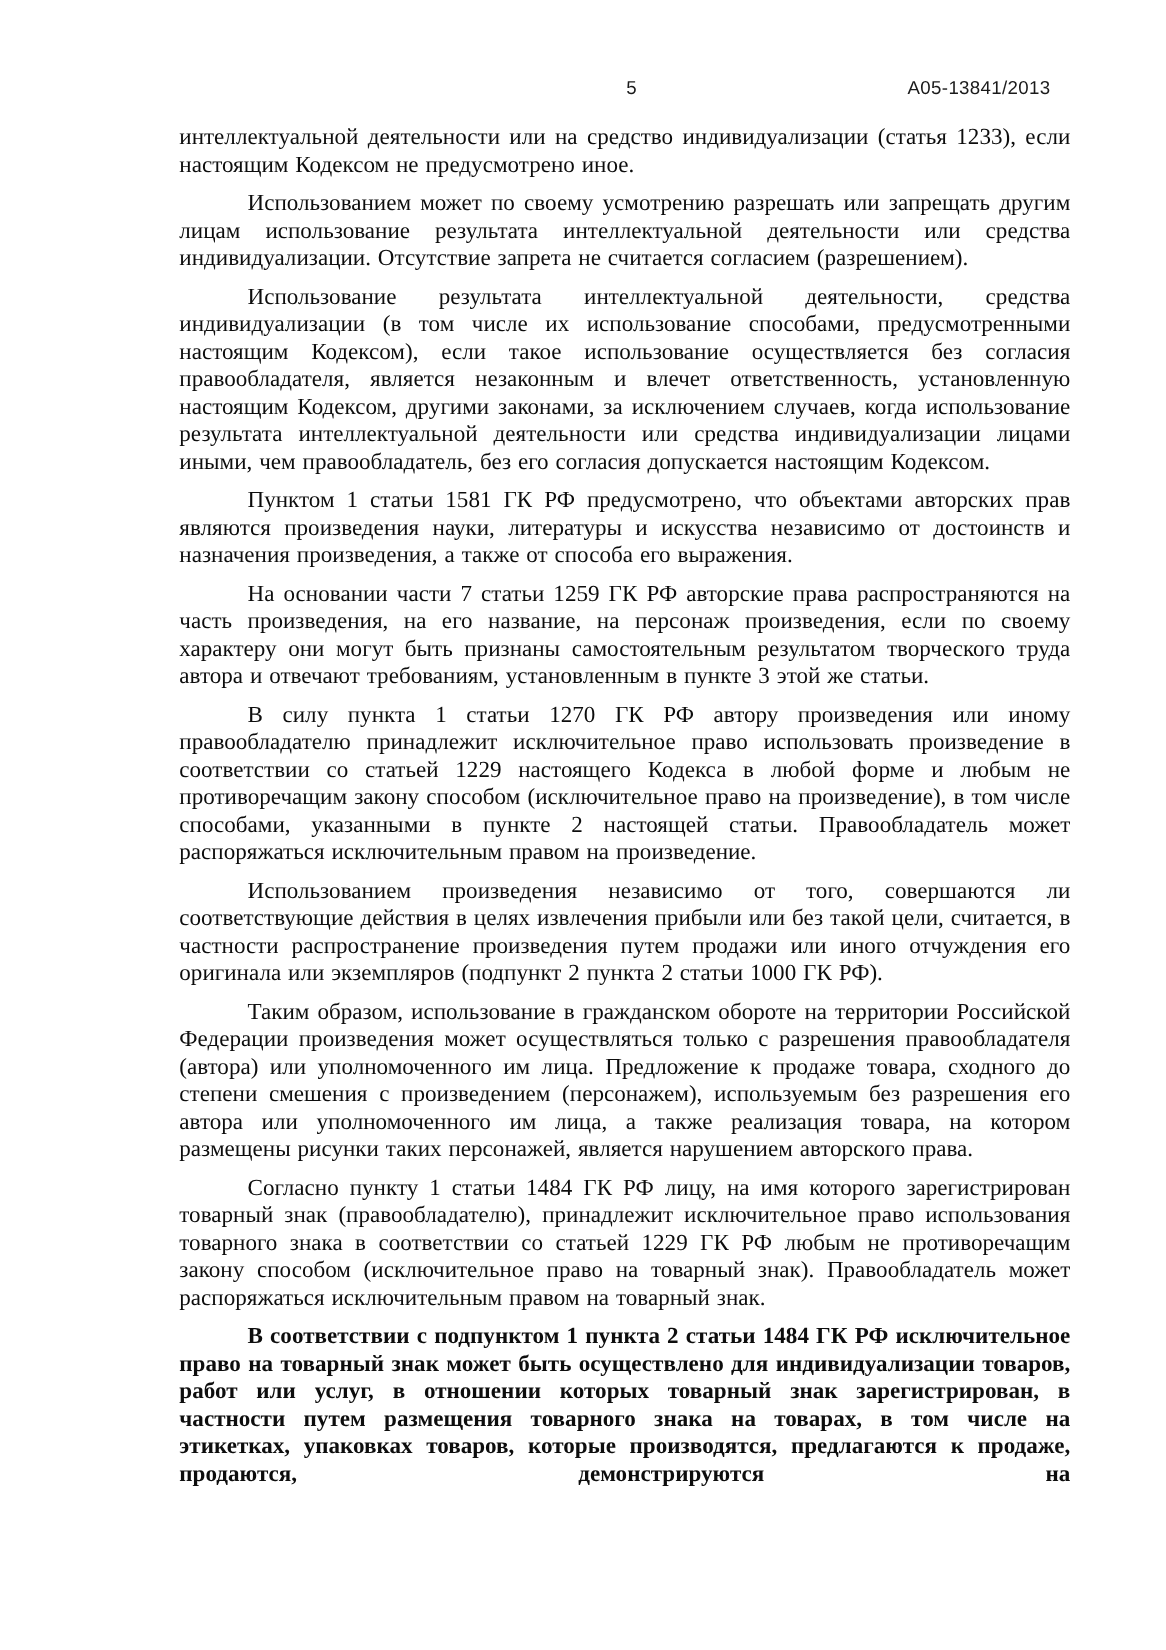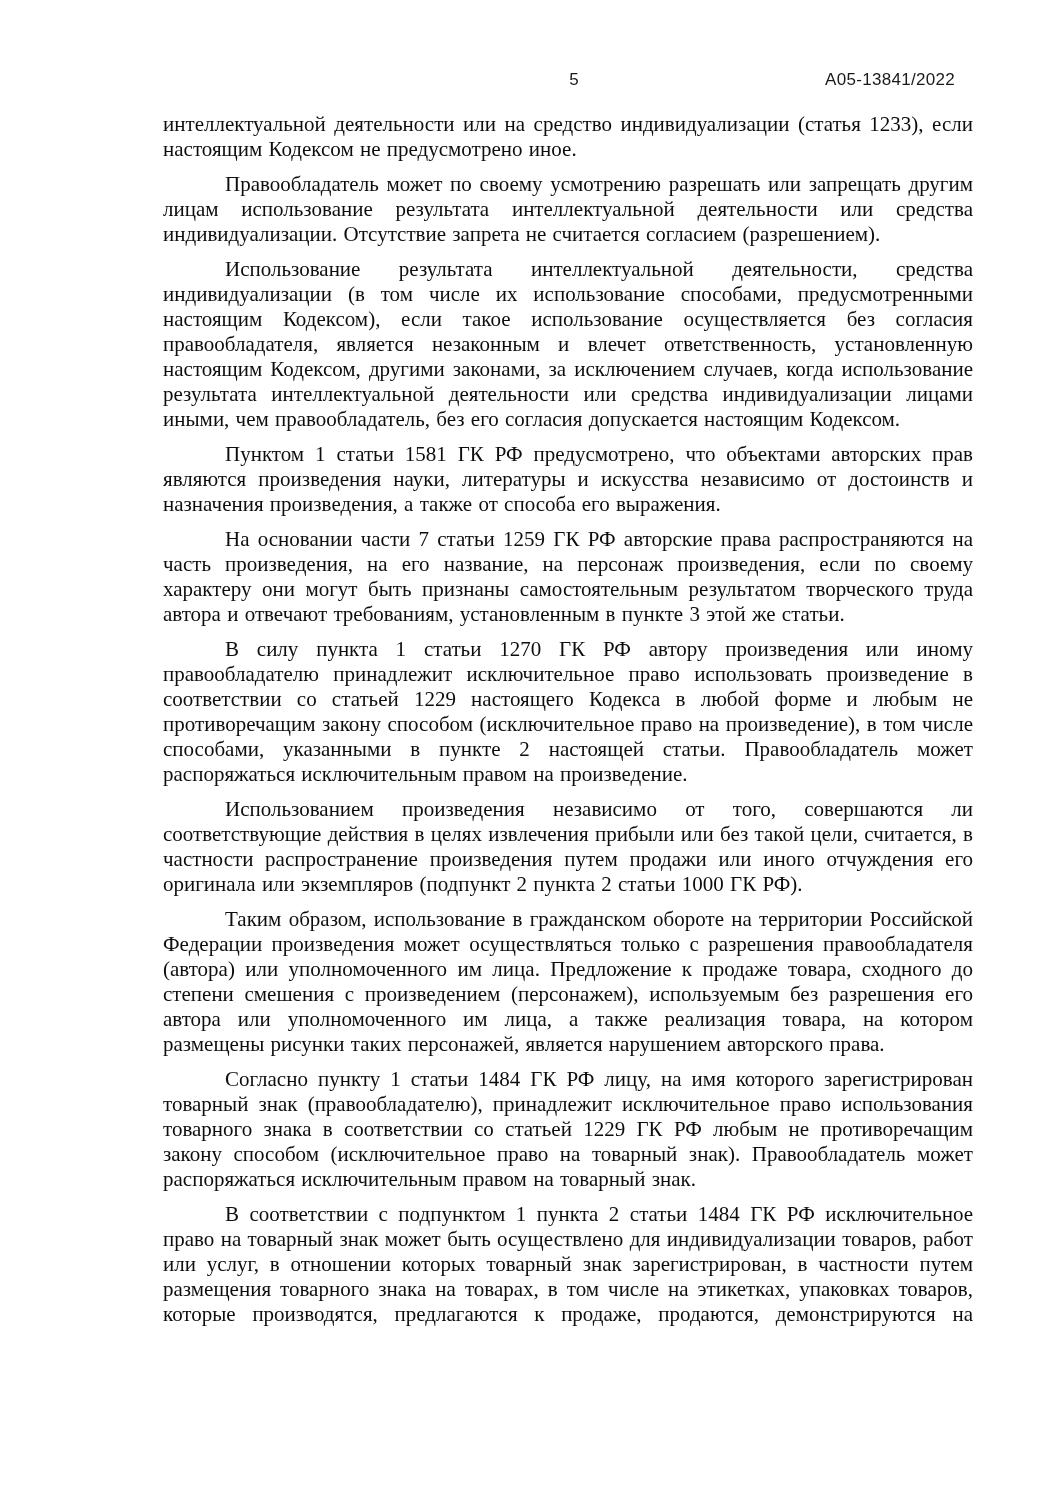--- a/index.html
+++ b/index.html
@@ -52,35 +52,36 @@
     margin: 0 12px 10px 0;
     text-indent: 62px;
     word-spacing: 1px;
   }
   .para.continued {
     text-indent: 0;
   }
   .para.cutoff {
     text-align-last: justify;
     margin-bottom: 0;
+    font-weight: bold;
   }
 </style>
 </head>
 <body>
 
 <div class="page">
 
   <div class="page-header">
     <span class="page-number">5</span>
-    <span class="case-number">А05-13841/2022</span>
+    <span class="case-number">А05-13841/2013</span>
   </div>
 
   <div class="page-body">
     <p class="para continued">интеллектуальной деятельности или на средство индивидуализации (статья 1233), если настоящим Кодексом не предусмотрено иное.</p>
-    <p class="para">Правообладатель может по своему усмотрению разрешать или запрещать другим лицам использование результата интеллектуальной деятельности или средства индивидуализации. Отсутствие запрета не считается согласием (разрешением).</p>
+    <p class="para">Использованием может по своему усмотрению разрешать или запрещать другим лицам использование результата интеллектуальной деятельности или средства индивидуализации. Отсутствие запрета не считается согласием (разрешением).</p>
     <p class="para">Использование результата интеллектуальной деятельности, средства индивидуализации (в том числе их использование способами, предусмотренными настоящим Кодексом), если такое использование осуществляется без согласия правообладателя, является незаконным и влечет ответственность, установленную настоящим Кодексом, другими законами, за исключением случаев, когда использование результата интеллектуальной деятельности или средства индивидуализации лицами иными, чем правообладатель, без его согласия допускается настоящим Кодексом.</p>
     <p class="para">Пунктом 1 статьи 1581 ГК РФ предусмотрено, что объектами авторских прав являются произведения науки, литературы и искусства независимо от достоинств и назначения произведения, а также от способа его выражения.</p>
     <p class="para">На основании части 7 статьи 1259 ГК РФ авторские права распространяются на часть произведения, на его название, на персонаж произведения, если по своему характеру они могут быть признаны самостоятельным результатом творческого труда автора и отвечают требованиям, установленным в пункте 3 этой же статьи.</p>
     <p class="para">В силу пункта 1 статьи 1270 ГК РФ автору произведения или иному правообладателю принадлежит исключительное право использовать произведение в соответствии со статьей 1229 настоящего Кодекса в любой форме и любым не противоречащим закону способом (исключительное право на произведение), в том числе способами, указанными в пункте 2 настоящей статьи. Правообладатель может распоряжаться исключительным правом на произведение.</p>
     <p class="para">Использованием произведения независимо от того, совершаются ли соответствующие действия в целях извлечения прибыли или без такой цели, считается, в частности распространение произведения путем продажи или иного отчуждения его оригинала или экземпляров (подпункт 2 пункта 2 статьи 1000 ГК РФ).</p>
     <p class="para">Таким образом, использование в гражданском обороте на территории Российской Федерации произведения может осуществляться только с разрешения правообладателя (автора) или уполномоченного им лица. Предложение к продаже товара, сходного до степени смешения с произведением (персонажем), используемым без разрешения его автора или уполномоченного им лица, а также реализация товара, на котором размещены рисунки таких персонажей, является нарушением авторского права.</p>
     <p class="para">Согласно пункту 1 статьи 1484 ГК РФ лицу, на имя которого зарегистрирован товарный знак (правообладателю), принадлежит исключительное право использования товарного знака в соответствии со статьей 1229 ГК РФ любым не противоречащим закону способом (исключительное право на товарный знак). Правообладатель может распоряжаться исключительным правом на товарный знак.</p>
     <p class="para cutoff">В соответствии с подпунктом 1 пункта 2 статьи 1484 ГК РФ исключительное право на товарный знак может быть осуществлено для индивидуализации товаров, работ или услуг, в отношении которых товарный знак зарегистрирован, в частности путем размещения товарного знака на товарах, в том числе на этикетках, упаковках товаров, которые производятся, предлагаются к продаже, продаются, демонстрируются на</p>
   </div>
 

